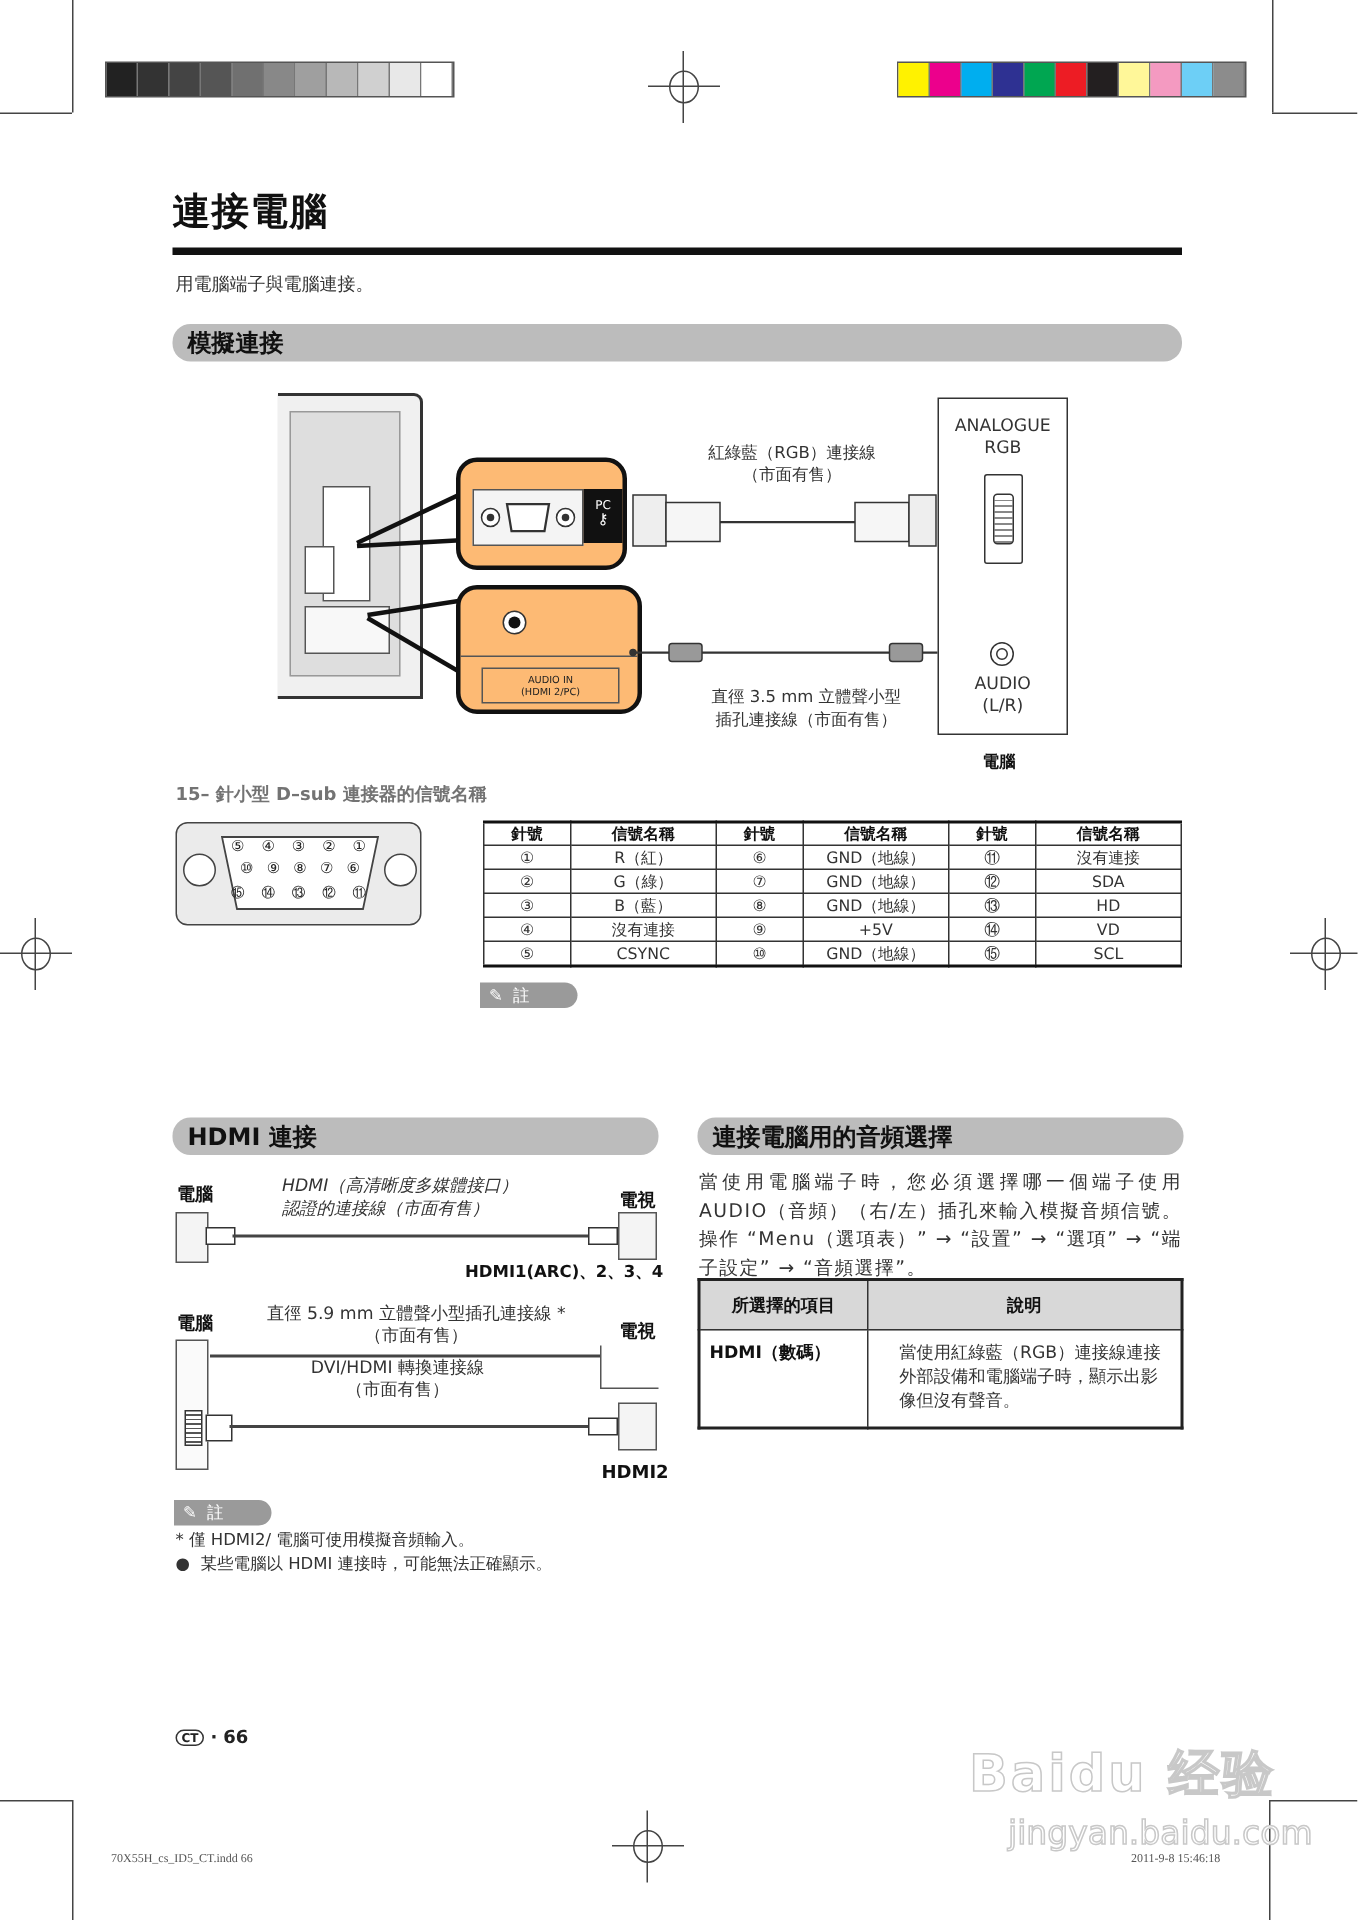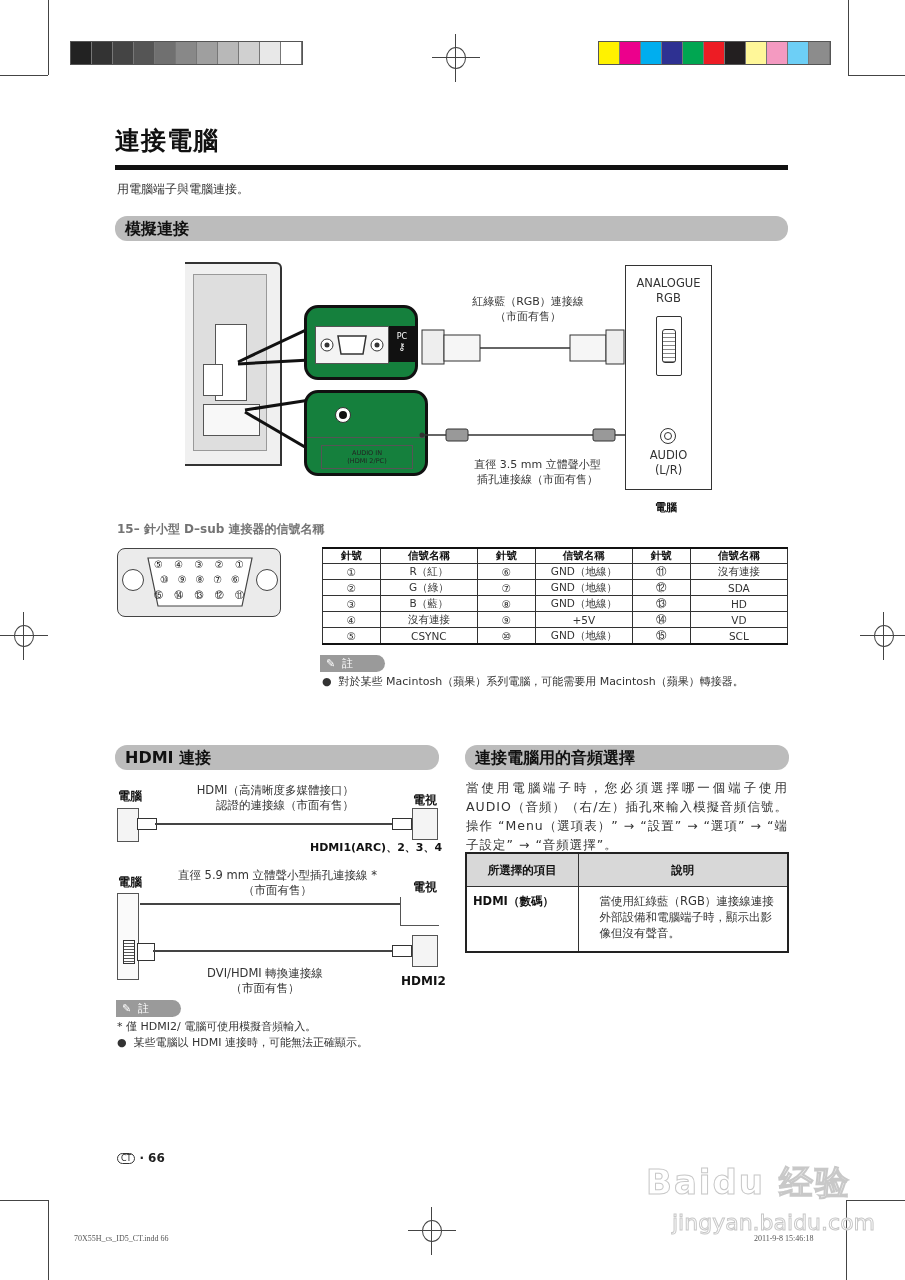--- a/index.html
+++ b/index.html
@@ -17,21 +17,21 @@
 
   .title { left:115px; top:124px; font-size:25px; font-weight:bold; letter-spacing:1px; color:#111; }
   .title-rule { left:115px; top:165px; width:673px; height:5px; background:#111; }
   .intro { left:117px; top:181px; font-size:12px; color:#333; }
   .section-bar { background:#bcbcbc; border-radius:12px; height:25px; font-weight:bold; color:#111;
                  font-size:16px; line-height:25px; padding-left:10px; box-sizing:border-box; }
 
   
   .pc-box { left:625px; top:265px; width:87px; height:225px; border:1.5px solid #333; box-sizing:border-box; background:#fff; }
   .diag-text { font-size:11px; color:#333; text-align:center; line-height:15px; }
-  .callout { border:3px solid #111; border-radius:14px; background:#15803d; box-sizing:border-box; }
+  .callout { border:3px solid #111; border-radius:14px; background:#fdba74; box-sizing:border-box; }
 
   .subhead { font-size:12px; font-weight:bold; color:#737373; }
 
   table.pins { border-collapse:collapse; font-size:10.5px; color:#333; }
   table.pins th { font-weight:bold; color:#111; height:14px; border:1px solid #333; padding:0; }
   table.pins td { height:15px; border:1px solid #333; text-align:center; padding:0; }
   table.pins { border-top:2px solid #111; border-bottom:2px solid #111; }
 
   .note-tag { background:#9a9a9a; color:#fff; border-radius:0 10px 10px 0; height:17px; width:65px;
               font-size:11px; line-height:17px; box-sizing:border-box; padding-left:22px; }
@@ -285,27 +285,26 @@
         <td>SCL</td>
       </tr>
     </tbody>
 </table>
 
 <div class="abs note-tag" style="left:320px;top:655px;">
   <span class="abs" style="left:6px;top:0;">✎</span>
   <span>註</span>
 </div>
 <div class="abs" style="left:322px;top:674px;">
-  <div class="note-line">●&nbsp; <span>對於某些 Macintosh（蘋果）系列電腦，可能需要用 Macintosh（蘋果）轉接器。</span></div>
 </div>
 
 <div class="abs section-bar" style="left:115px;top:745px;width:324px;">HDMI 連接</div>
 
 <div class="abs lbl-bold" style="left:118px;top:788px;">電腦</div>
-<div class="abs diag-text" style="left:164px;top:783px;width:190px;text-align:right;font-size:11.5px;">
+<div class="abs diag-text" style="left:188px;top:783px;width:190px;text-align:left;font-size:11.5px;font-style:italic;">
   <div>HDMI（高清晰度多媒體接口）</div>
   <div>認證的連接線（市面有售）</div>
 </div>
 <div class="abs lbl-bold" style="left:413px;top:792px;">電視</div>
 <div class="abs" style="left:117px;top:808px;width:20px;height:32px;border:1px solid #555;background:#f4f4f4;"></div>
 <div class="abs" style="left:137px;top:818px;width:18px;height:10px;border:1px solid #333;background:#fff;"></div>
 <div class="abs cable" style="left:155px;top:823px;width:240px;"></div>
 <div class="abs" style="left:392px;top:818px;width:18px;height:10px;border:1px solid #333;background:#fff;"></div>
 <div class="abs" style="left:412px;top:808px;width:24px;height:30px;border:1px solid #555;background:#f4f4f4;"></div>
 <div class="abs lbl-bold" style="left:310px;top:840px;font-size:11px;">HDMI1(ARC)、2、3、4</div>
@@ -317,21 +316,21 @@
 </div>
 <div class="abs lbl-bold" style="left:413px;top:879px;">電視</div>
 <div class="abs" style="left:117px;top:893px;width:20px;height:85px;border:1px solid #555;background:#fafafa;"></div>
 <div class="abs cable" style="left:140px;top:903px;width:260px;height:1.5px;"></div>
 <div class="abs" style="left:400px;top:897px;width:38px;height:28px;border-left:1px solid #555;border-bottom:1px solid #555;"></div>
 <div class="abs" style="left:123px;top:940px;width:10px;height:22px;border:1px solid #333;background:repeating-linear-gradient(#fff 0 2px,#555 2px 3px);"></div>
 <div class="abs" style="left:137px;top:943px;width:16px;height:16px;border:1px solid #333;background:#fff;"></div>
 <div class="abs cable" style="left:153px;top:950px;width:242px;"></div>
 <div class="abs" style="left:392px;top:945px;width:18px;height:10px;border:1px solid #333;background:#fff;"></div>
 <div class="abs" style="left:412px;top:935px;width:24px;height:30px;border:1px solid #555;background:#f4f4f4;"></div>
-<div class="abs diag-text" style="left:190px;top:966px;width:150px;font-size:11.5px;">
+<div class="abs diag-text" style="left:190px;top:904px;width:150px;font-size:11.5px;">
   <div>DVI/HDMI 轉換連接線</div>
   <div>（市面有售）</div>
 </div>
 <div class="abs lbl-bold" style="left:401px;top:974px;">HDMI2</div>
 
 <div class="abs note-tag" style="left:116px;top:1000px;">
   <span class="abs" style="left:6px;top:0;">✎</span>
   <span>註</span>
 </div>
 <div class="abs" style="left:117px;top:1019px;">
@@ -355,21 +354,21 @@
     </thead>
   <tbody id="audio-body">
       <tr>
         <td style="font-weight: bold; color: rgb(17, 17, 17); height: 52px;">HDMI（數碼）</td>
         <td style="height: 52px; padding-left: 21px;">當使用紅綠藍（RGB）連接線連接外部設備和電腦端子時，顯示出影像但沒有聲音。</td>
       </tr>
     </tbody>
 </table>
 
 <div class="abs" style="left:117px;top:1151px;font-size:12px;font-weight:bold;display:flex;align-items:center;gap:4px;">
-  <span style="display:inline-block;border:1px solid #333;border-radius:8px;font-size:8px;padding:0 3px;font-weight:normal;">CT</span>
+  <span style="display:inline-block;border:1px solid #333;border-radius:8px;font-size:8px;padding:0 3px;font-weight:bold;">CT</span>
   <span>·</span>
   <span>66</span>
 </div>
 <div class="abs footer-small" style="left:74px;top:1234px;">70X55H_cs_ID5_CT.indd  66</div>
 <div class="abs footer-small" style="left:754px;top:1234px;">2011-9-8  15:46:18</div>
 
 <div class="abs" style="left:646px;top:1160px;font-size:34px;font-weight:bold;color:#fff;-webkit-text-stroke:1px #c8c8c8;letter-spacing:2px;">Baidu 经验</div>
 <div class="abs" style="left:640px;top:1210px;font-size:22px;color:#fff;margin-left:32px;-webkit-text-stroke:1px #c8c8c8;">jingyan.baidu.com</div>
 
 </body></html>

